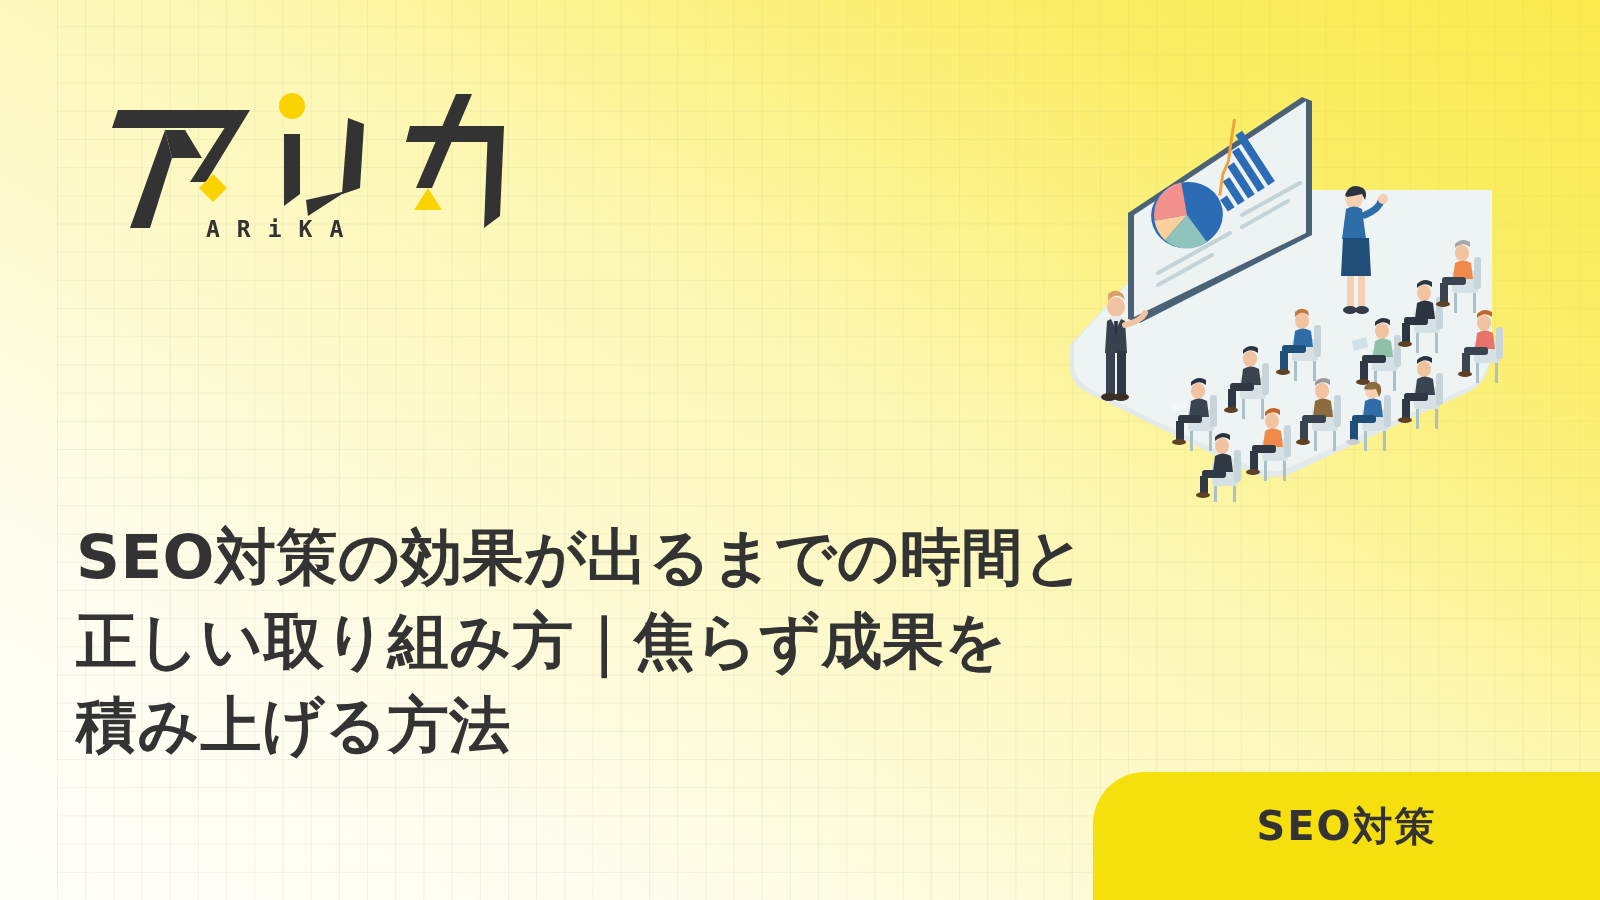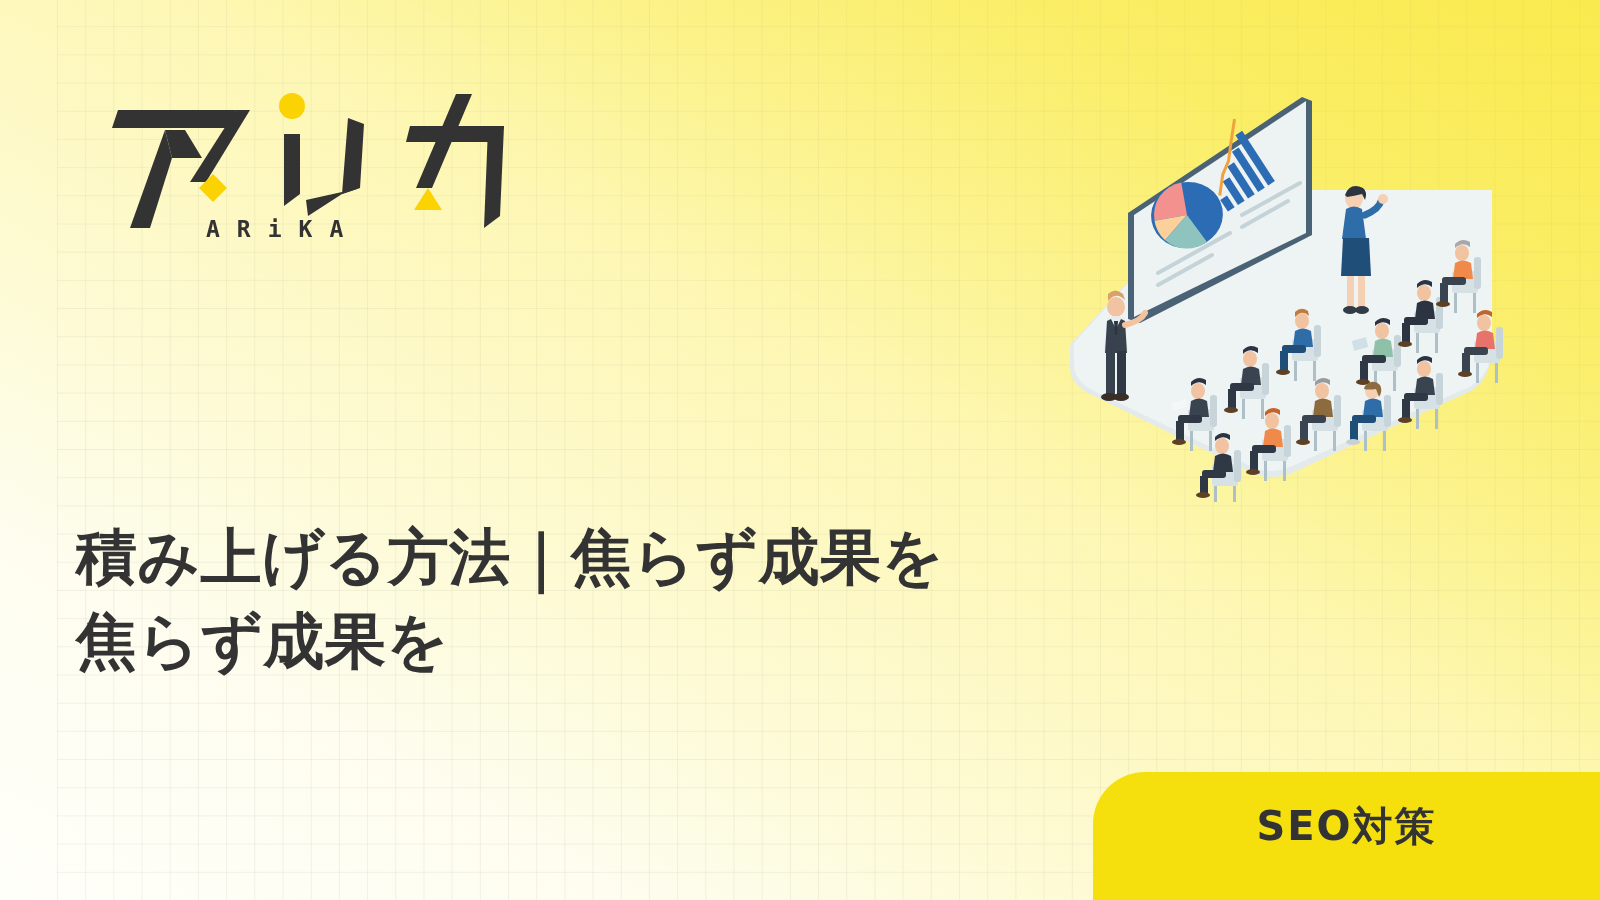--- a/index.html
+++ b/index.html
@@ -354,21 +354,22 @@
           <path d="M 3 6 q 8 -5 16 0 l 2 16 l -20 0 z" fill="#2F6DA8"></path>
           <rect x="-10" y="20" width="24" height="8" rx="3" fill="#1F4E79"></rect>
           <rect x="-12" y="26" width="8" height="20" fill="#1F4E79"></rect>
           <ellipse cx="-9" cy="47" rx="7" ry="3" fill="#C9CFD3"></ellipse>
         </g>
       </g>
     </svg>
   </div>
 
   <h1 id="title">
-    <span class="tline">積み上げる方法｜焦らず成果を</span>
-    <span class="tline">焦らず成果を</span>
+    <span class="tline">SEO対策の効果が出るまでの時間と</span>
+    <span class="tline">正しい取り組み方｜焦らず成果を</span>
+    <span class="tline">積み上げる方法</span>
   </h1>
 
   <div id="category-badge">
     <span id="category-label">SEO対策</span>
   </div>
 
 </div>
 
 </body></html>

